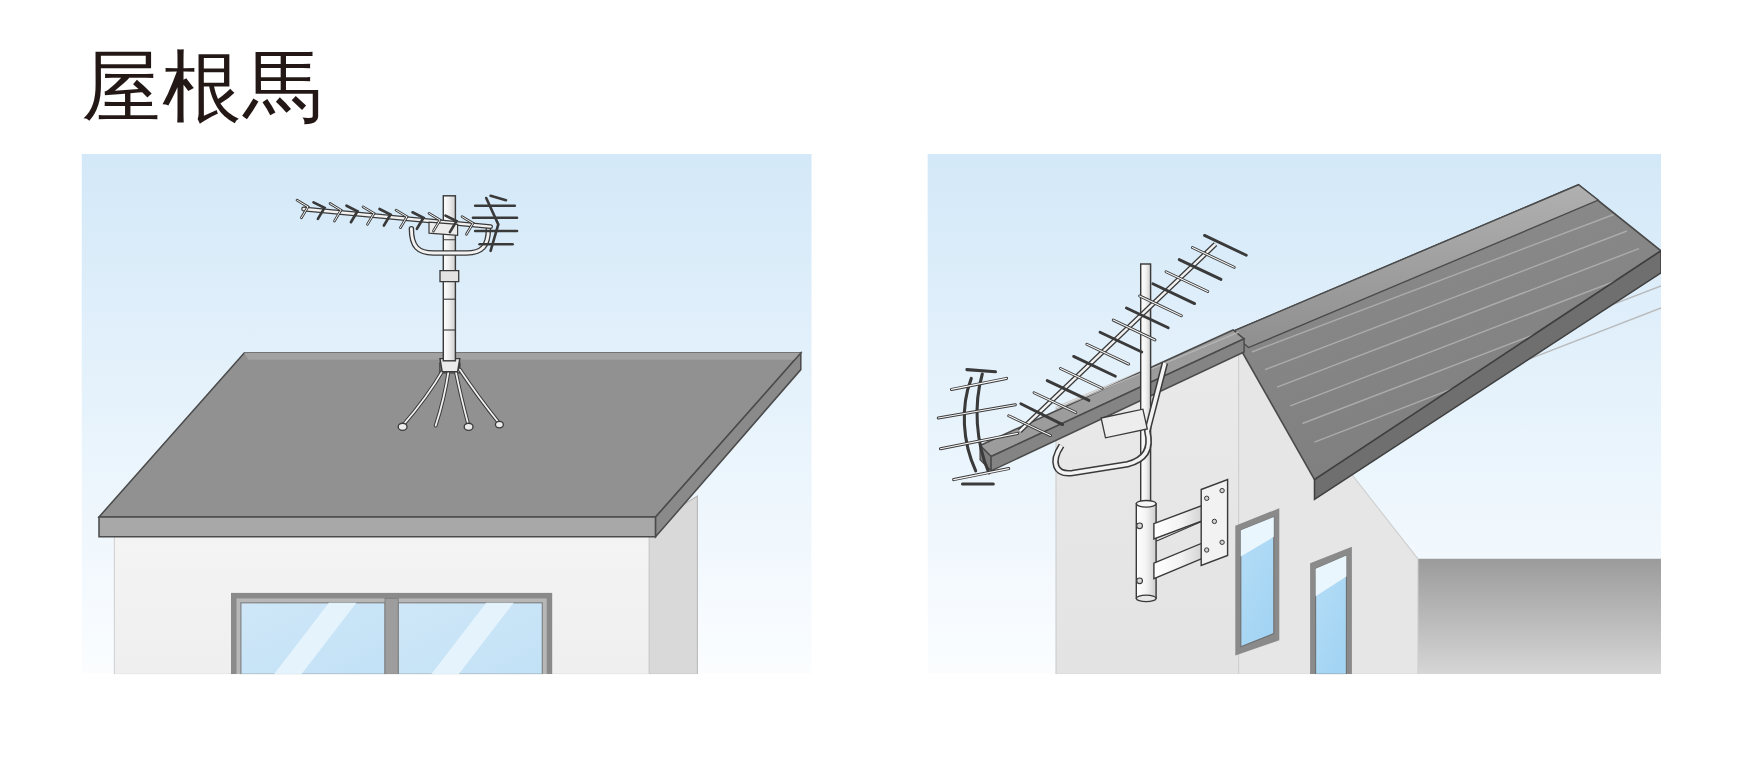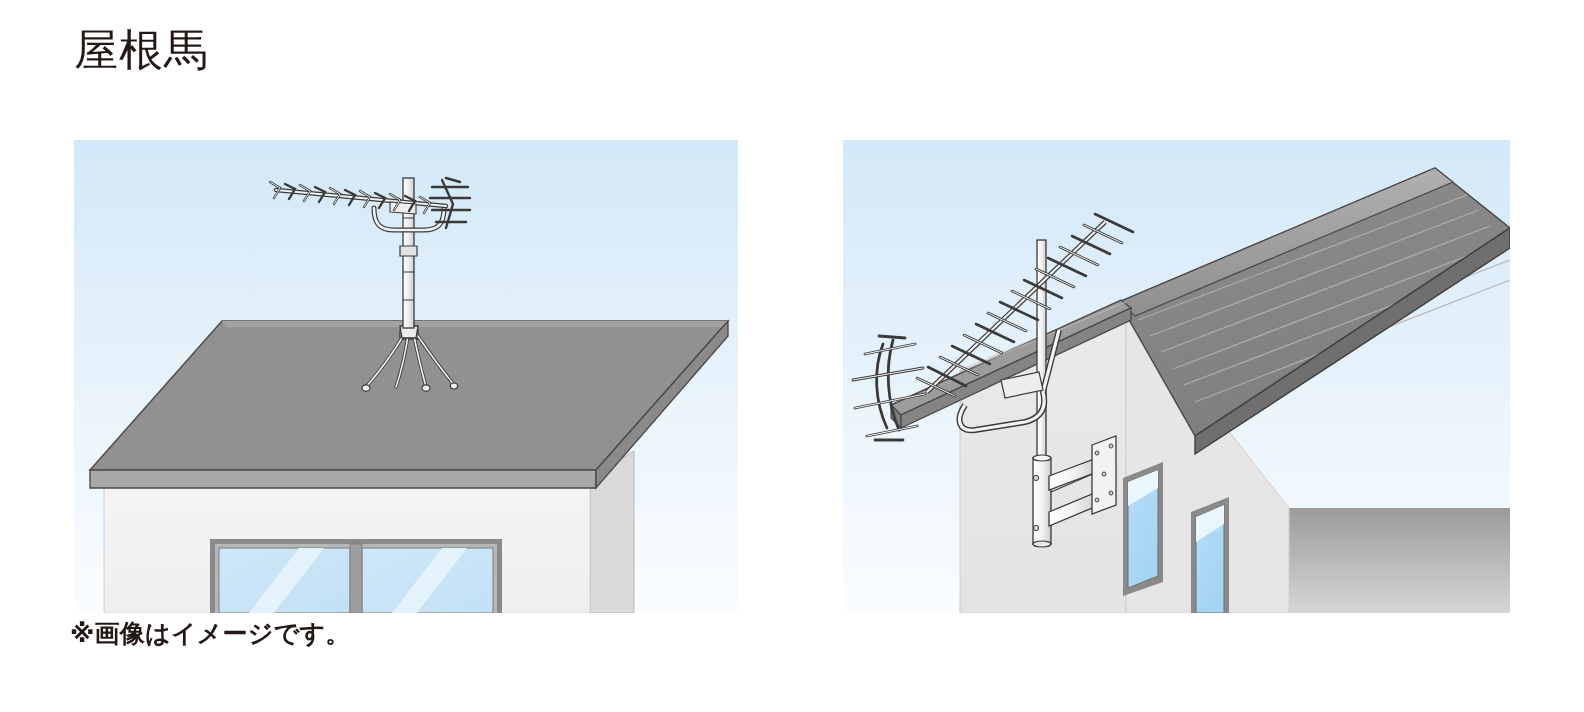--- a/index.html
+++ b/index.html
@@ -27,22 +27,22 @@
     position: absolute;
     top: 140px;
     height: 473px;
     overflow: hidden;
   }
   .panel-left  { left: 74px;  width: 664px; }
   .panel-right { left: 843px; width: 667px; }
 
   .panel-title {
     position: absolute;
-    top: 28px;
-    font-size: 44px;
+    top: 44px;
+    font-size: 72px;
     line-height: 1;
     letter-spacing: 0.02em;
     color: #231815;
     font-weight: 400;
     white-space: nowrap;
   }
   .title-left  { left: 74px; }
   .title-right { left: 843px; }
 
   .caption {
@@ -358,15 +358,14 @@
         <g stroke="#f7f7f7" stroke-width="1" fill="none" stroke-linecap="round">
           <path d="M22,214 L72,204"></path>
           <path d="M10,240 L80,228"></path>
           <path d="M12,268 L82,254"></path>
           <path d="M24,296 L74,286"></path>
         </g>
       </g>
     </svg>
   </div>
 
-  <div class="caption">※画像はイメージです。</div>
 
 </div>
 
 </body></html>

